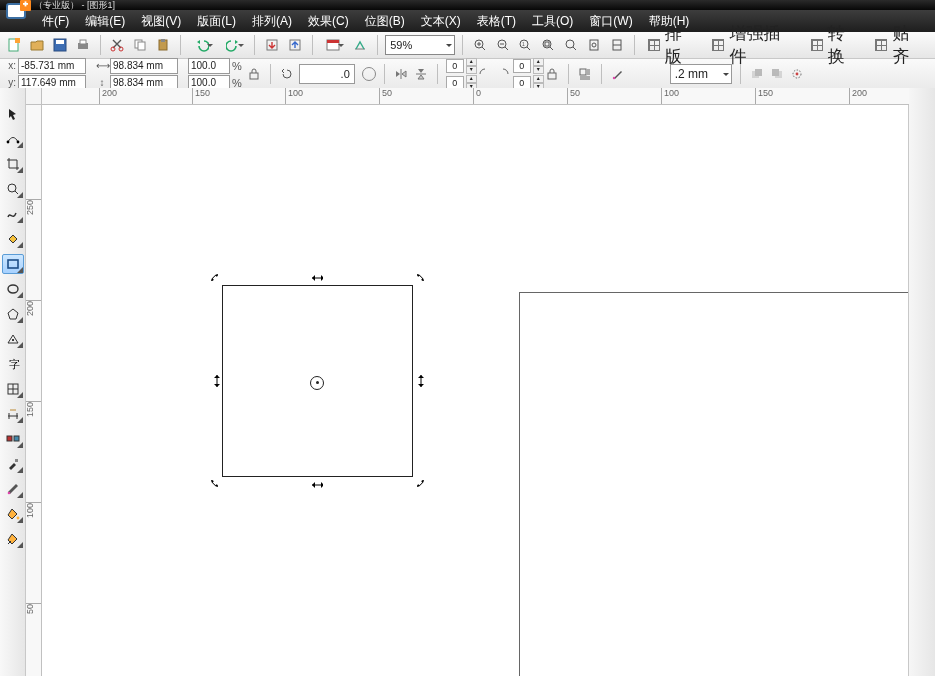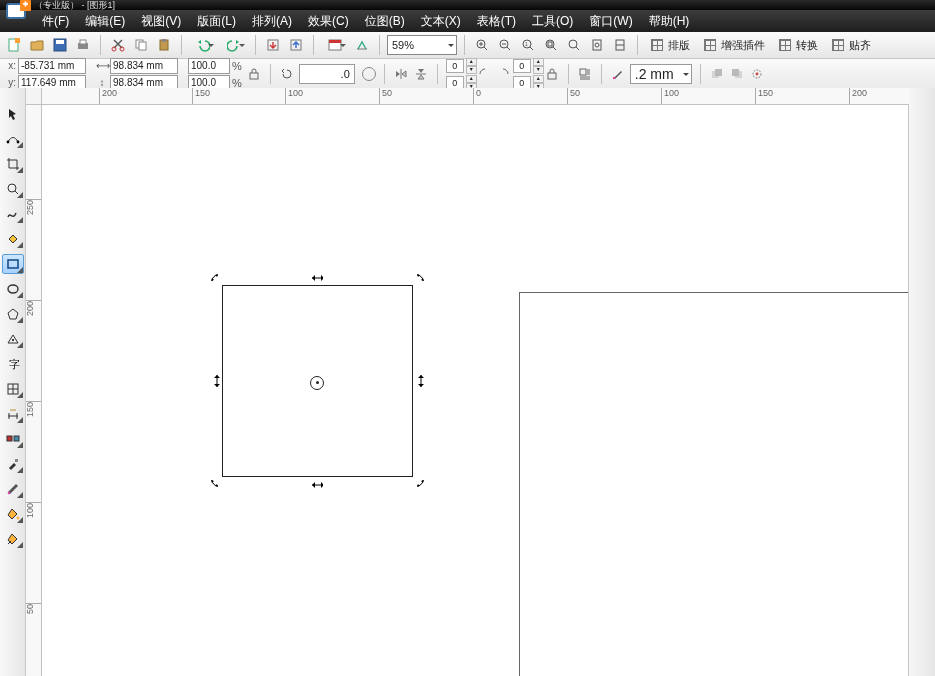--- a/index.html
+++ b/index.html
@@ -53,21 +53,21 @@
     background:#fff; display:flex; align-items:center; justify-content:space-between;
     font-size:11px; padding:0 2px 0 4px;
   }
   .zoom-combo::after {
     content:""; border:3px solid transparent; border-top-color:#444;
     margin-top:3px;
   }
   .big-tbtn {
     height:20px; display:flex; align-items:center; gap:4px;
     border:1px solid transparent; border-radius:3px;
-    padding:0 4px; font-size:11px; cursor:default;
+    padding:0 4px; font-size:17px; cursor:default;
   }
   .big-tbtn .gicon { width:14px; height:14px; position:relative; }
   .big-tbtn .gicon::before, .big-tbtn .gicon::after { content:""; position:absolute; }
   .gicon.grid::before { left:1px; top:1px; width:10px; height:10px; border:1px solid #777;
                         background:repeating-linear-gradient(#777,#777 1px,transparent 1px,transparent 5px),
                                    repeating-linear-gradient(90deg,#777,#777 1px,transparent 1px,transparent 5px); }
 
   
   .propbar {
     height:30px;
@@ -90,21 +90,21 @@
   .lock-icon, .small-icon { width:16px; height:16px; display:flex; align-items:center; justify-content:center; }
   .lock-icon svg, .small-icon svg { width:12px; height:12px; }
   .rot-field { width:46px; height:18px; border:1px solid #999; background:#fff; display:flex; align-items:center; justify-content:flex-end; padding:0 4px; font-size:11px; }
   .deg-circle { width:12px; height:12px; border:1px solid #888; border-radius:50%; margin-left:3px; }
   .mini-field { width:16px; height:12px; border:1px solid #aaa; background:#fff; font-size:9px; line-height:12px; text-align:center; }
   .spin-arrows { width:9px; display:flex; flex-direction:column; }
   .spin-arrows span { width:9px; height:6px; border:1px solid #bbb; background:#f1f1f1; font-size:6px; line-height:4px; text-align:center; }
   .outline-combo {
     width:54px; height:18px; border:1px solid #999; background:#fff;
     display:flex; align-items:center; justify-content:space-between;
-    padding:0 2px 0 4px; font-size:14px;
+    padding:0 2px 0 4px; font-size:12px;margin-left:40px;
   }
   .outline-combo::after { content:""; border:3px solid transparent; border-top-color:#444; margin-top:3px; }
 
   
   .workarea {
     position:absolute; top:88px; left:0; right:26px; bottom:0;
     background:#a21caf;
     overflow:hidden;
   }
   .right-palette {

